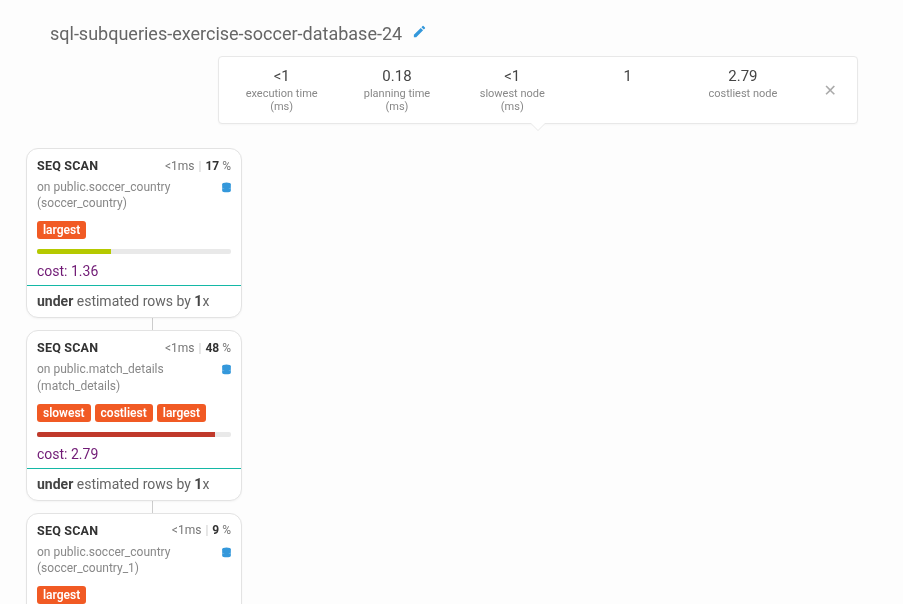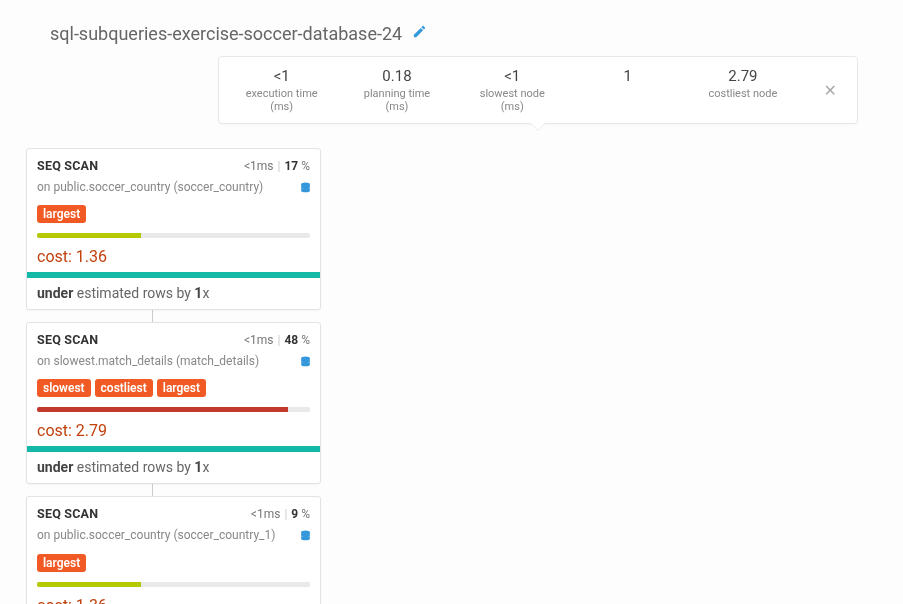--- a/index.html
+++ b/index.html
@@ -84,23 +84,23 @@
     border-top: 7px solid #fff;
   }
   .nodes {
     padding: 18px 0 0 26px;
     display: flex;
     flex-direction: column;
     gap: 0;
     position: relative;
   }
   .node-card {
-    width: 295px;
+    width: 216px;
     border: 1px solid #e3e3e3;
-    border-radius: 3px;
+    border-radius: 12px;
     background: #fff;
     box-shadow: 0 1px 2px rgba(0,0,0,0.04);
     position: relative;
   }
   .connector {
     width: 1px;
     height: 12px;
     background: #ccc;
     margin-left: 126px;
   }
@@ -161,23 +161,23 @@
     border-radius: 2px;
     overflow: hidden;
   }
   .bar-fill {
     height: 100%;
   }
   .bar-green { background: #b5c900; }
   .bar-red { background: #c0392b; }
   .cost-row {
     padding: 3px 10px 6px 10px;
-    font-size: 16px;
-    color: #c2410c;
-    border-bottom: 6px solid #14b8a6;
+    font-size: 14px;
+    color: #701a75;
+    border-bottom: 1px solid #14b8a6;
   }
   .est-row {
     padding: 7px 10px 8px 10px;
     font-size: 14px;
     color: #666;
   }
   .est-row .b { font-weight: 700; color: #444; }
 </style>
 </head>
 <body>
@@ -240,21 +240,21 @@
       <div class="cost-row">cost: 1.36</div>
       <div class="est-row"><span class="b">under</span> estimated rows by <span class="b">1</span>x</div>
     </div>
     <div class="connector"></div>
     <div class="node-card">
       <div class="node-head">
         <span class="node-title">SEQ SCAN</span>
         <span class="node-time"><span>&lt;1ms</span><span class="sep">|</span><span class="pct">48</span> %</span>
       </div>
       <div class="node-body">
-        <div class="node-on">on slowest.match_details (match_details)</div>
+        <div class="node-on">on public.match_details (match_details)</div>
         <span class="db-icon"><svg width="13" height="14" viewBox="0 0 24 24" fill="currentColor">
             <ellipse cx="12" cy="5" rx="8" ry="3"></ellipse>
             <path d="M4 5v6c0 1.66 3.58 3 8 3s8-1.34 8-3V5"></path>
             <path d="M4 11v6c0 1.66 3.58 3 8 3s8-1.34 8-3v-6" fill="none" stroke="currentColor" stroke-width="0"></path>
             <path d="M4 11v6c0 1.66 3.58 3 8 3s8-1.34 8-3v-6c0 1.66-3.58 3-8 3s-8-1.34-8-3z"></path>
           </svg></span>
       </div>
       <div class="tags">
         <span class="tag">slowest</span>
         <span class="tag">costliest</span>

